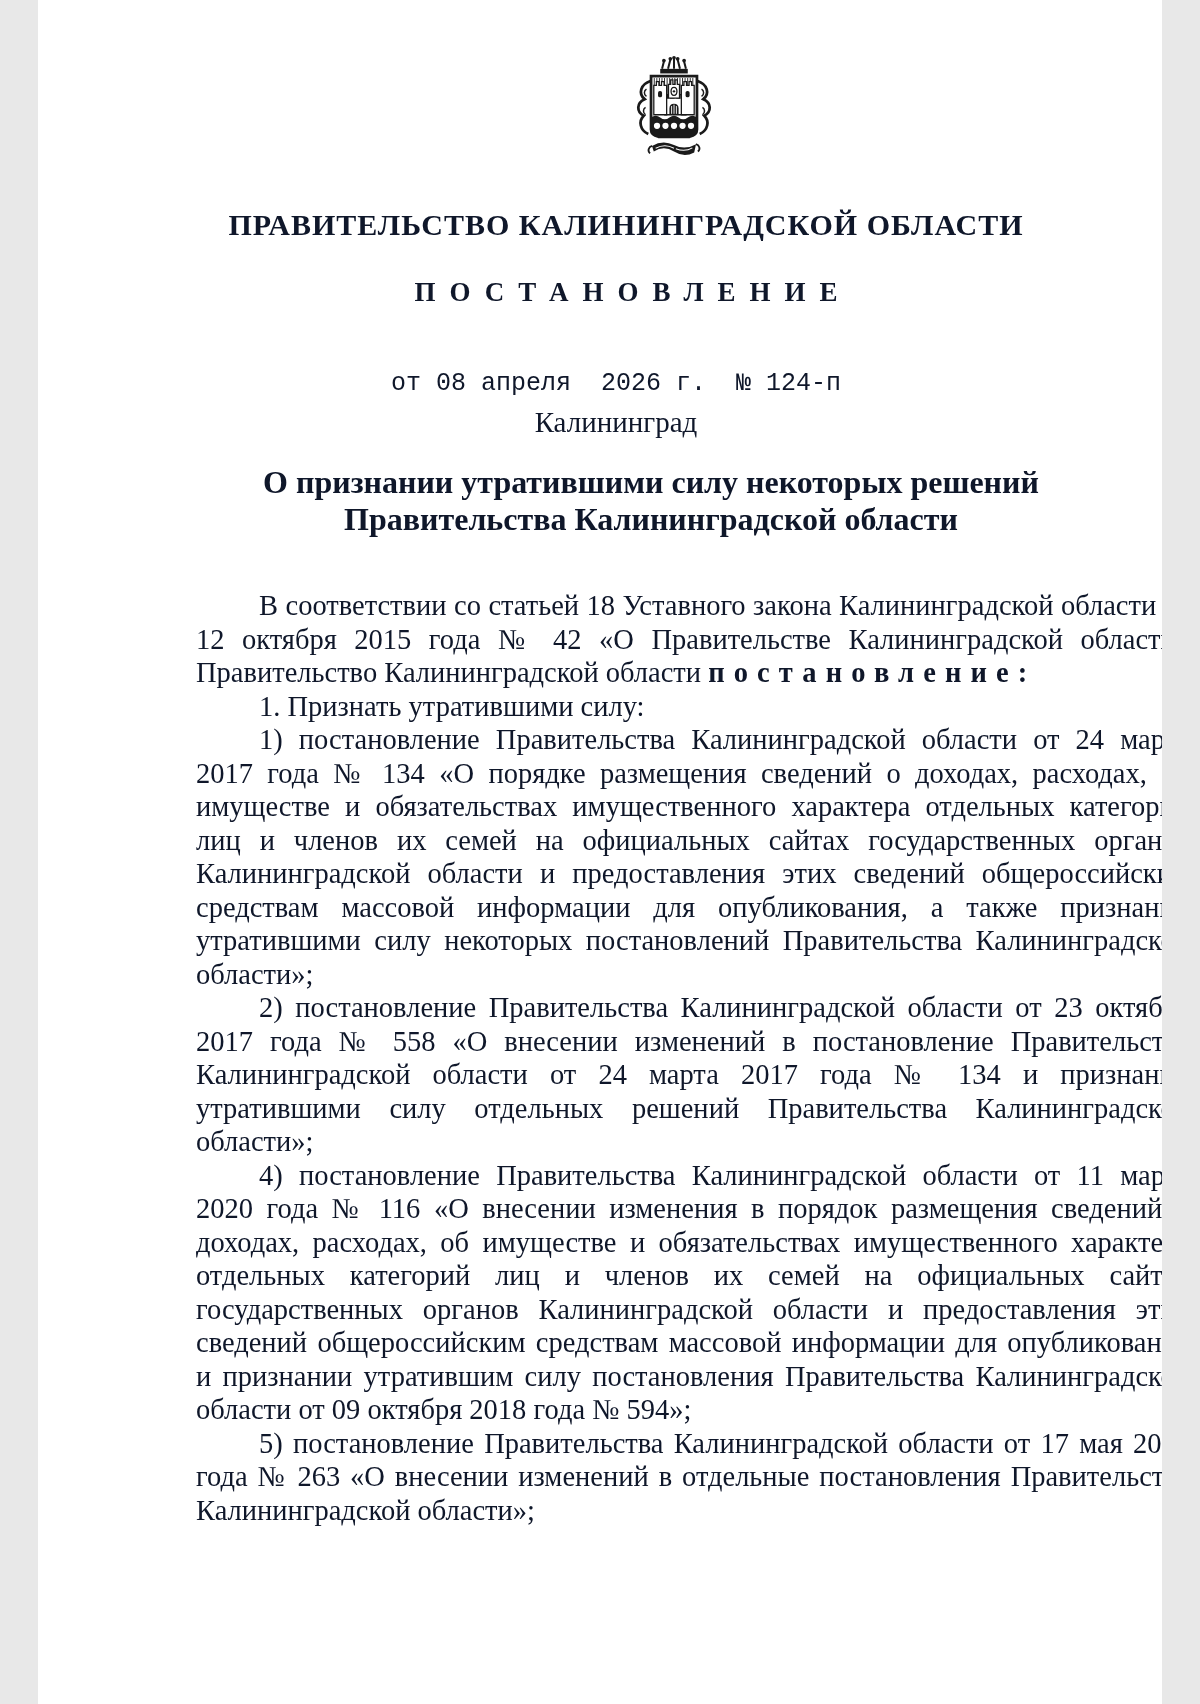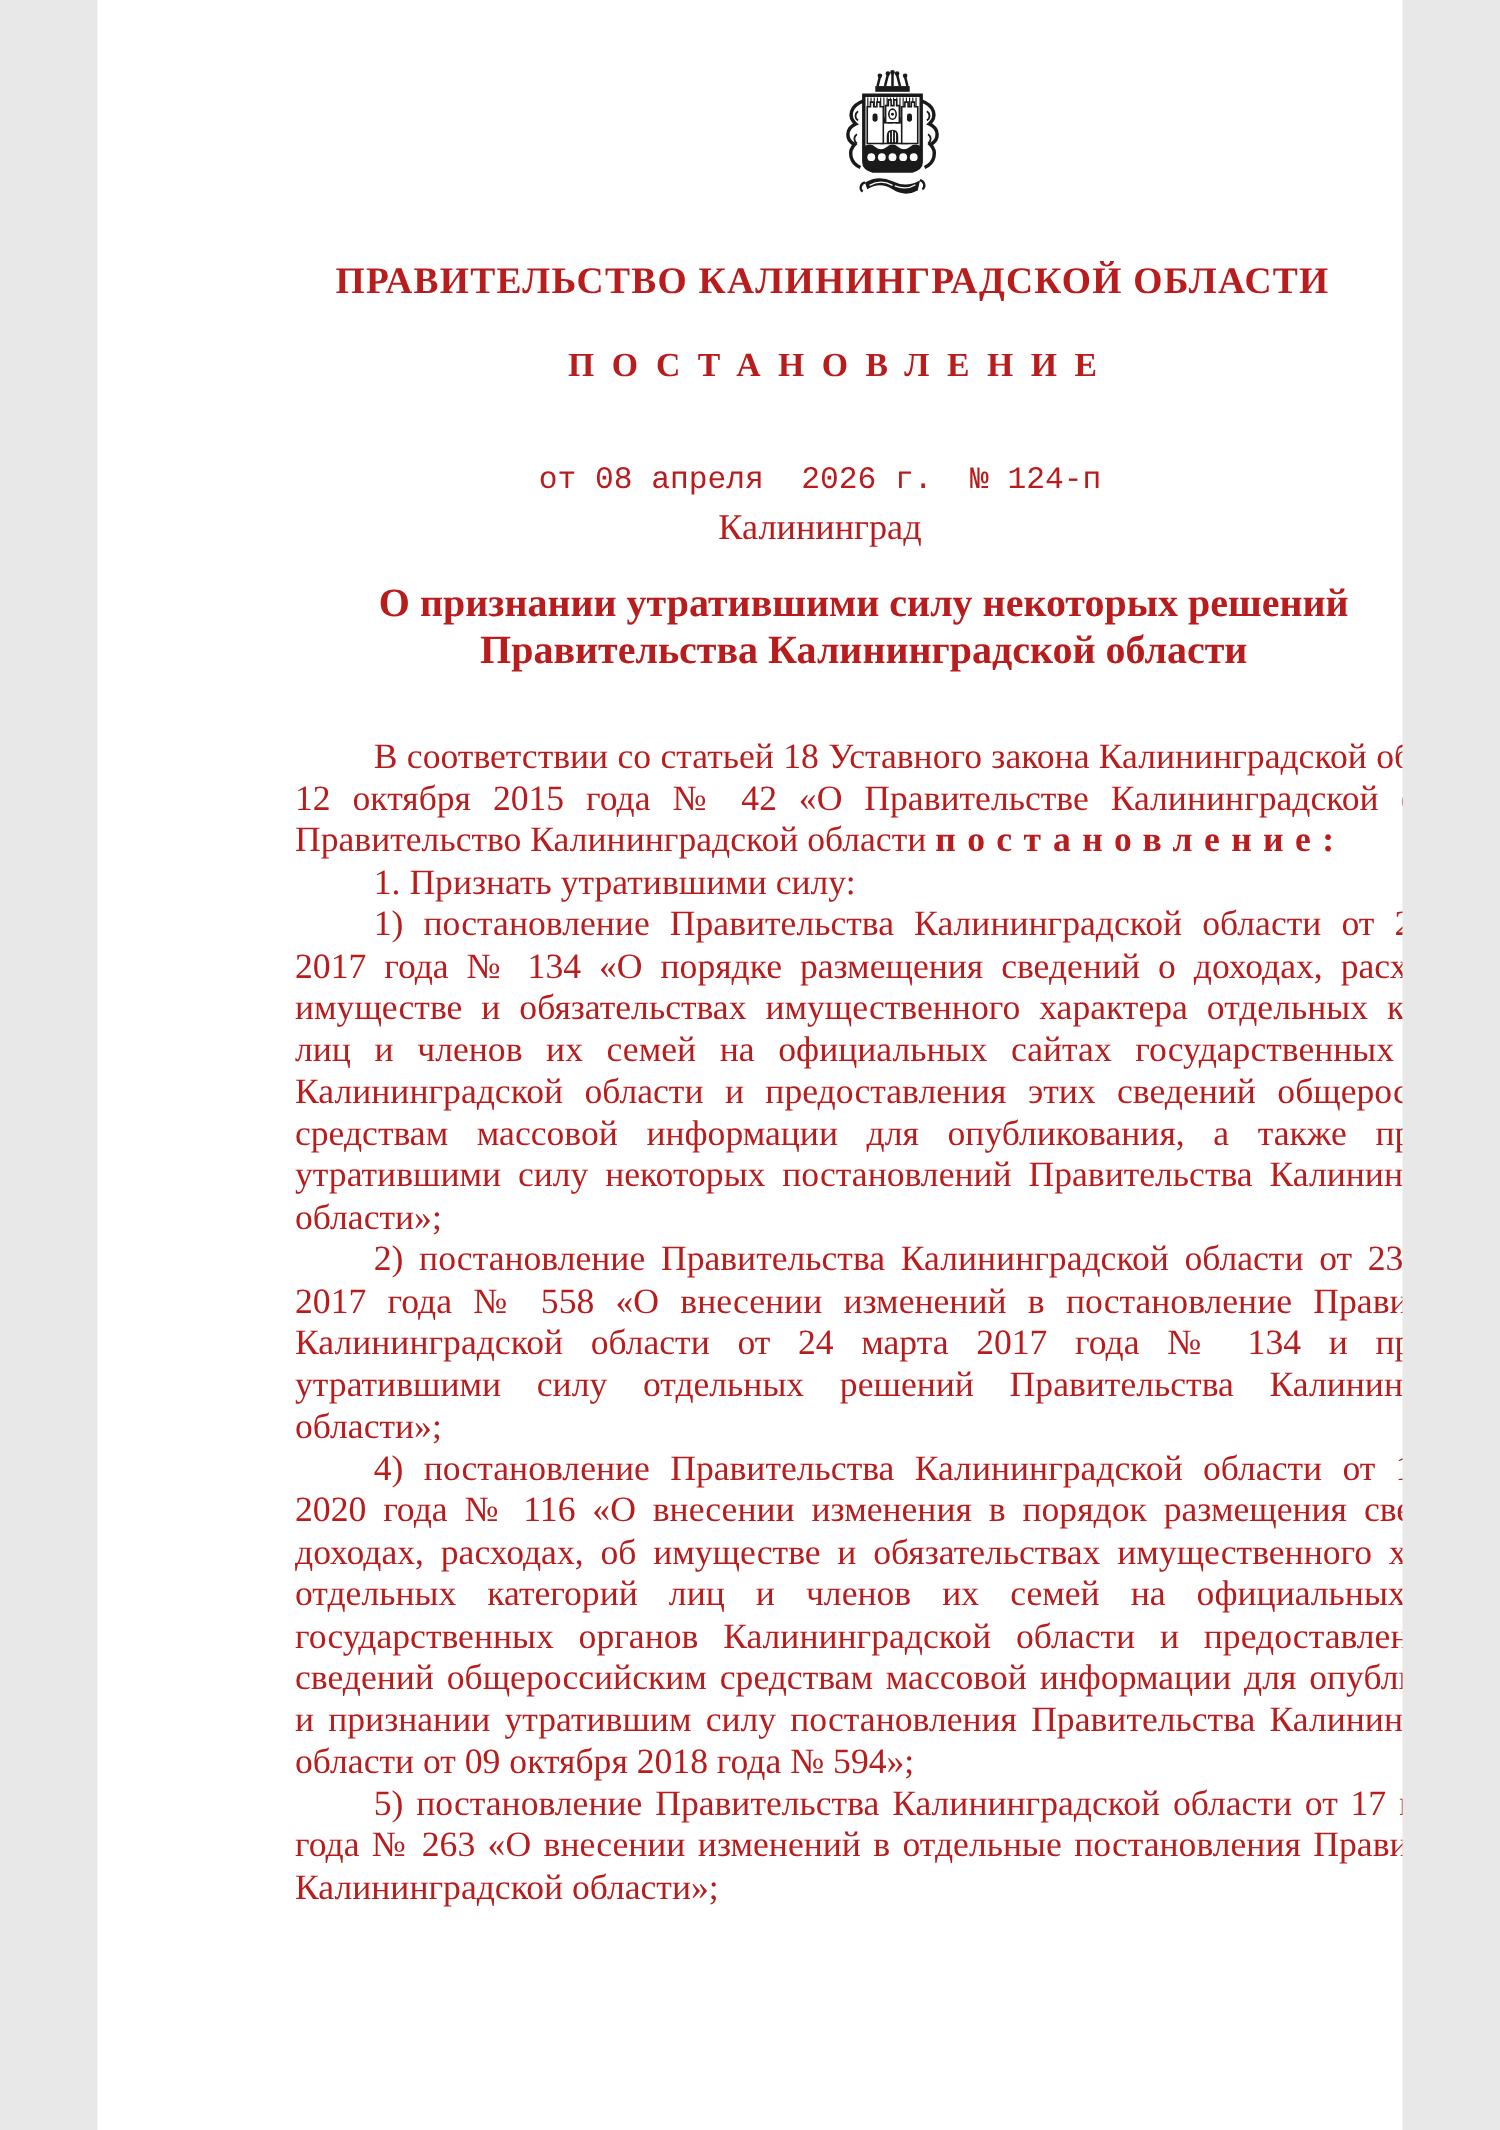--- a/index.html
+++ b/index.html
@@ -1,23 +1,23 @@
 <!DOCTYPE html>
 <html lang="ru"><head>
 <meta charset="utf-8">
 <style>
   * { margin: 0; padding: 0; box-sizing: border-box; }
   html, body { background: #e8e8e8; }
   .page {
     position: relative;
-    width: 1044px;
+    width: 1124px;
     height: 1704px;
     margin: 0 auto;
     background: #ffffff;
-    color: #b91c1c;
+    color: #0f172a;
     font-family: "Liberation Serif", serif;
     overflow: hidden;
   }
   .centered {
     position: absolute;
     left: -12px;
     width: 1200px;
     text-align: center;
   }
   .emblem {

